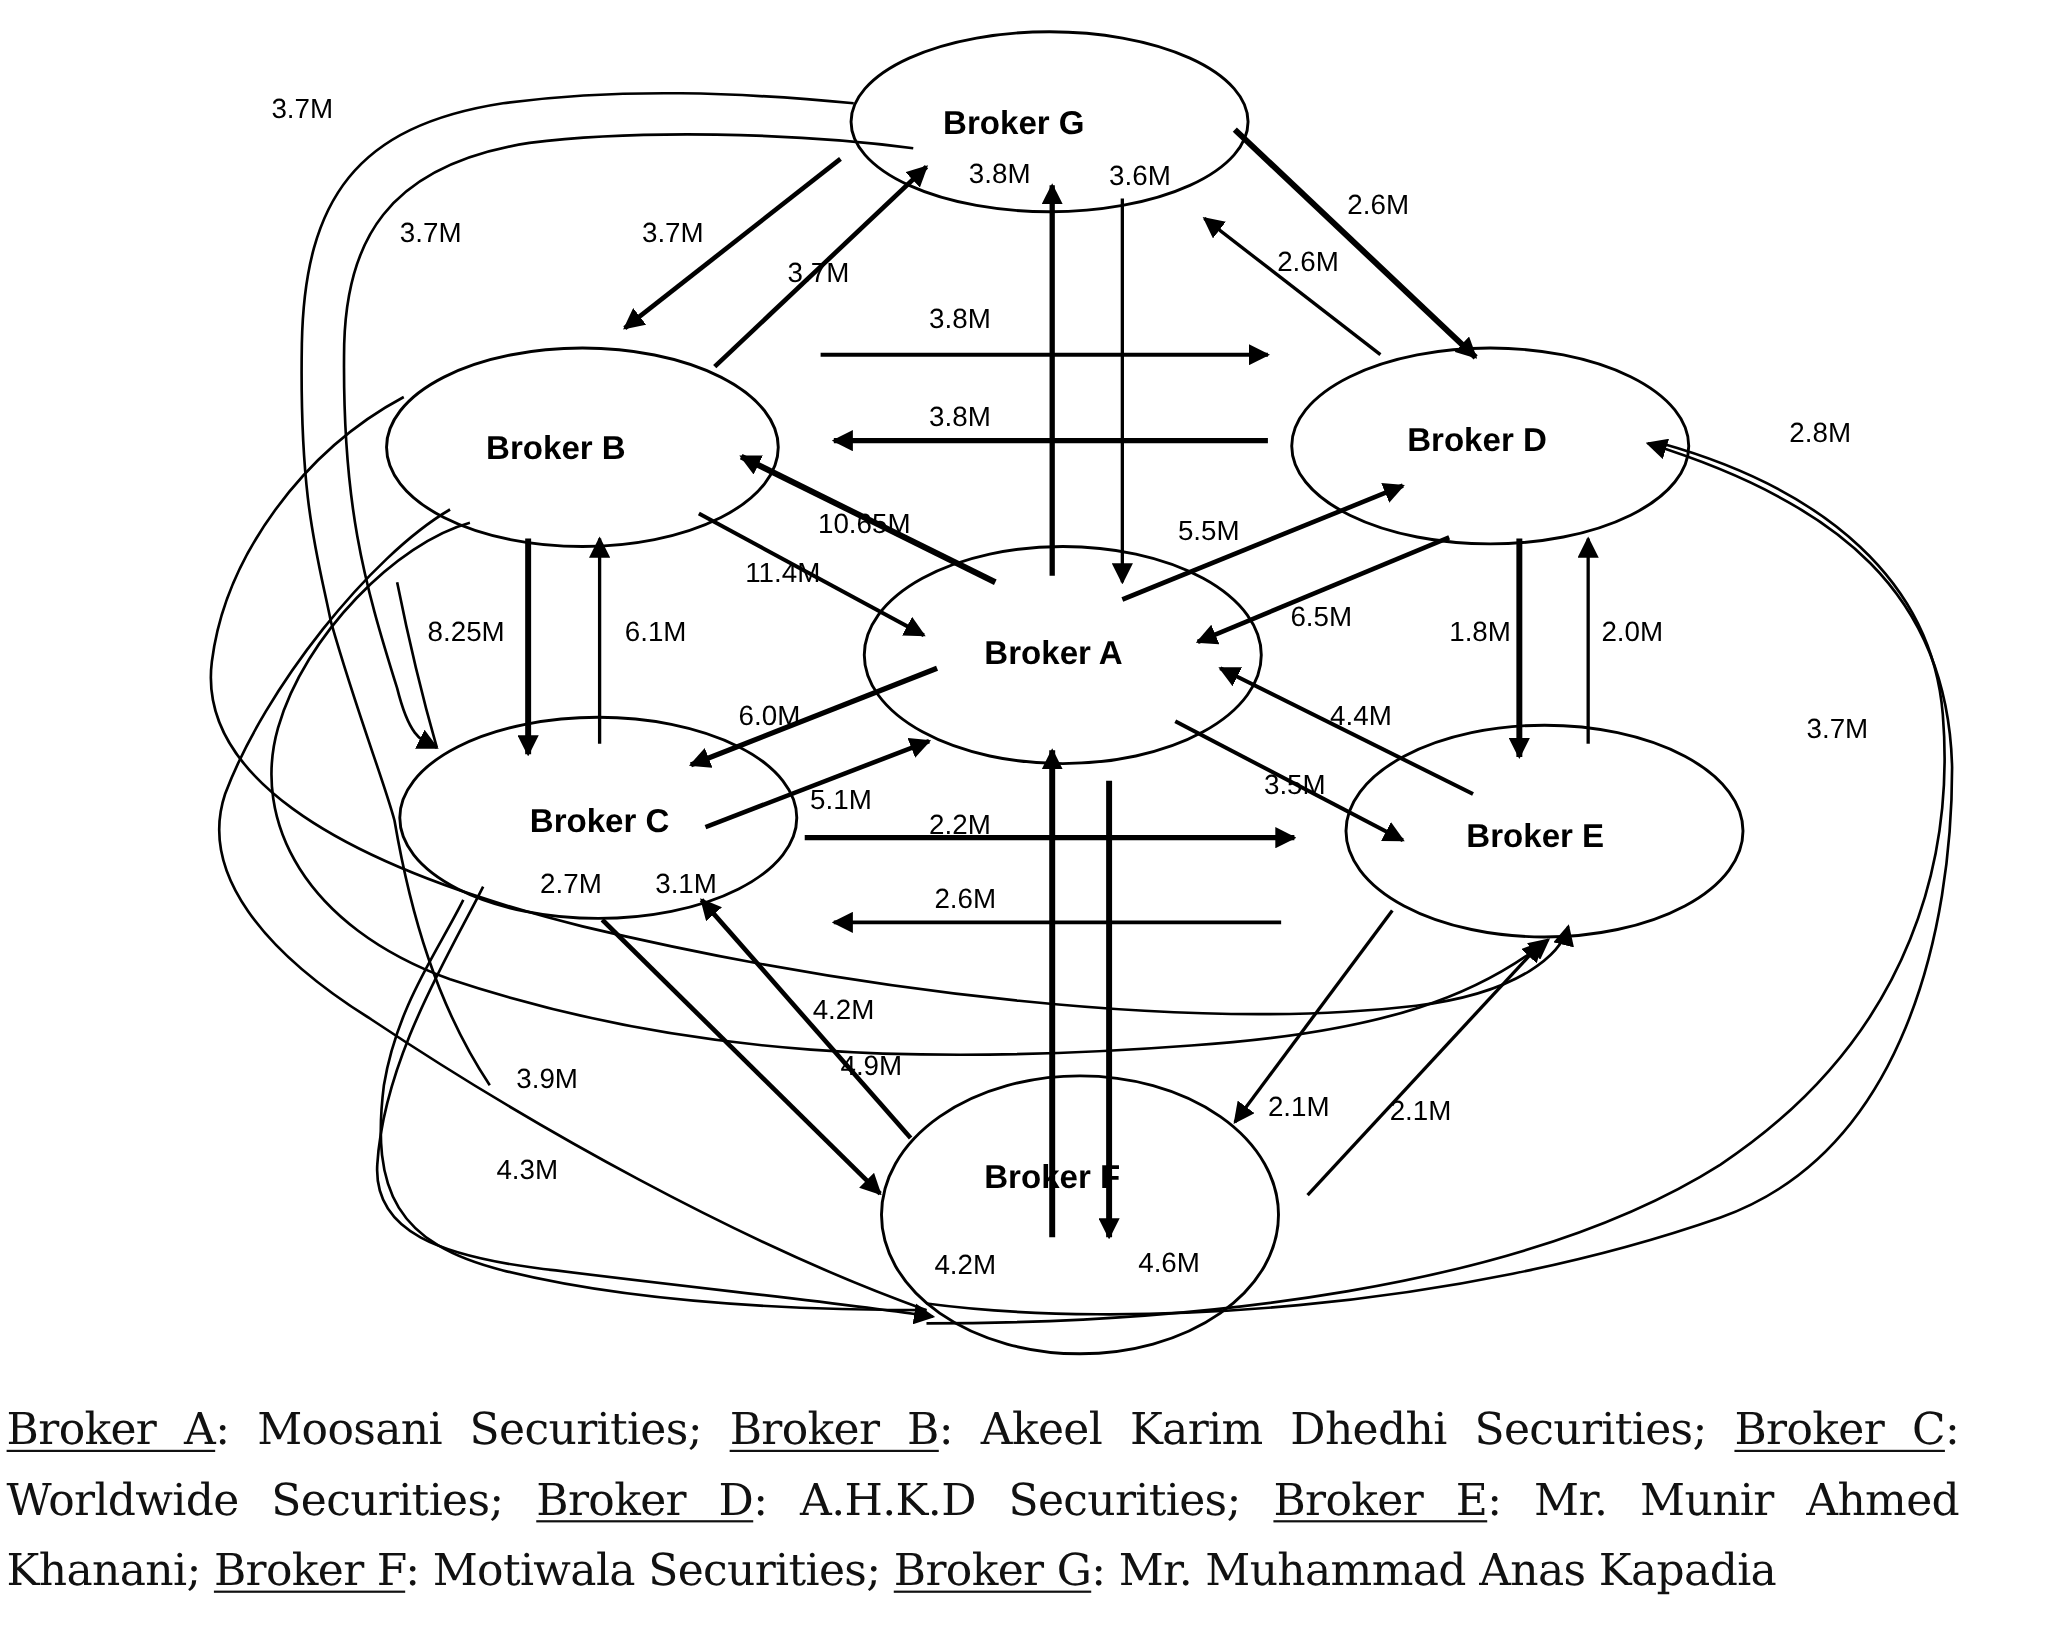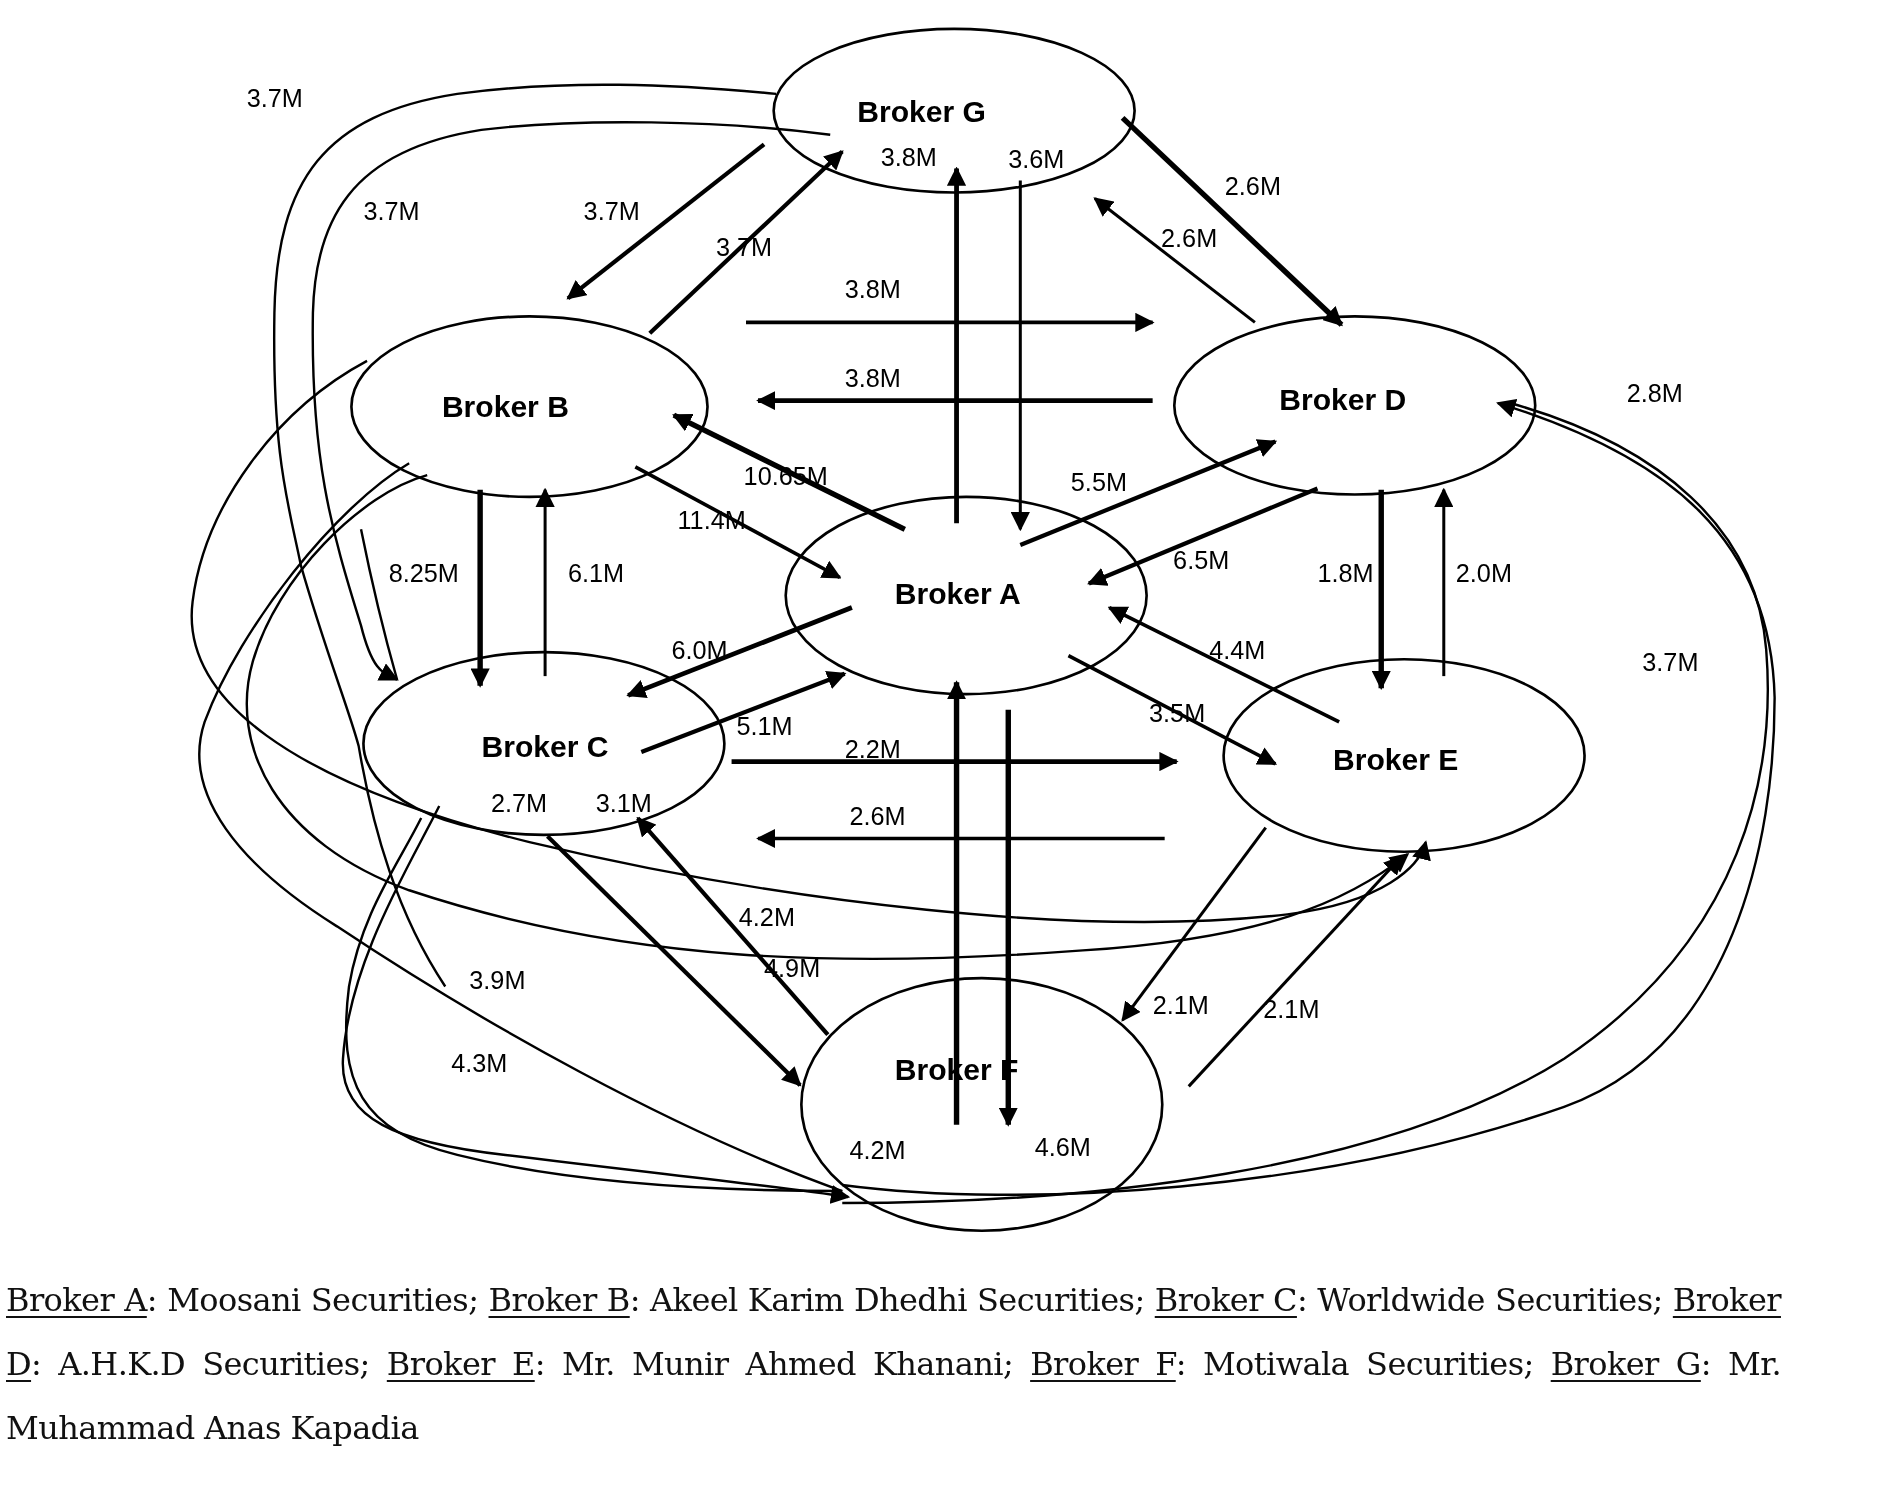--- a/index.html
+++ b/index.html
@@ -5,21 +5,21 @@
   html, body { margin: 0; padding: 0; background: #ffffff; }
   body { width: 1877px; height: 1493px; overflow: hidden; position: relative; }
   #diagram { position: absolute; left: 0; top: 0; width: 1877px; height: 1493px; }
   .node-ellipse { fill: #ffffff; fill-opacity: 0; stroke: #000; stroke-width: 2.2; }
   .node-label { font-family: "Liberation Sans", sans-serif; font-weight: bold; font-size: 25px; fill: #000; text-anchor: middle; }
   .edge { fill: none; stroke: #000; }
   .edge-label { font-family: "Liberation Sans", sans-serif; font-size: 21px; fill: #000; }
   .curve { fill: none; stroke: #000; stroke-width: 2; }
   #caption {
     position: absolute; left: 6px; top: 1268px; width: 1775px;
-    font-family: "DejaVu Serif", serif; font-size: 32px; line-height: 64px;
+    font-family: "DejaVu Serif", serif; font-size: 40px; line-height: 64px;
     color: #111; text-align: justify; letter-spacing: -0.6px;
   }
   #caption .bk { text-decoration: underline; text-decoration-thickness: 2px; text-underline-offset: 5px; }
 </style>
 </head>
 <body>
 
 <svg id="diagram" viewBox="0 0 1560 1241" xmlns="http://www.w3.org/2000/svg">
   <defs>
     <marker id="ah" viewBox="0 0 10 10" refX="9" refY="5" markerWidth="7" markerHeight="7" markerUnits="userSpaceOnUse" orient="auto">

